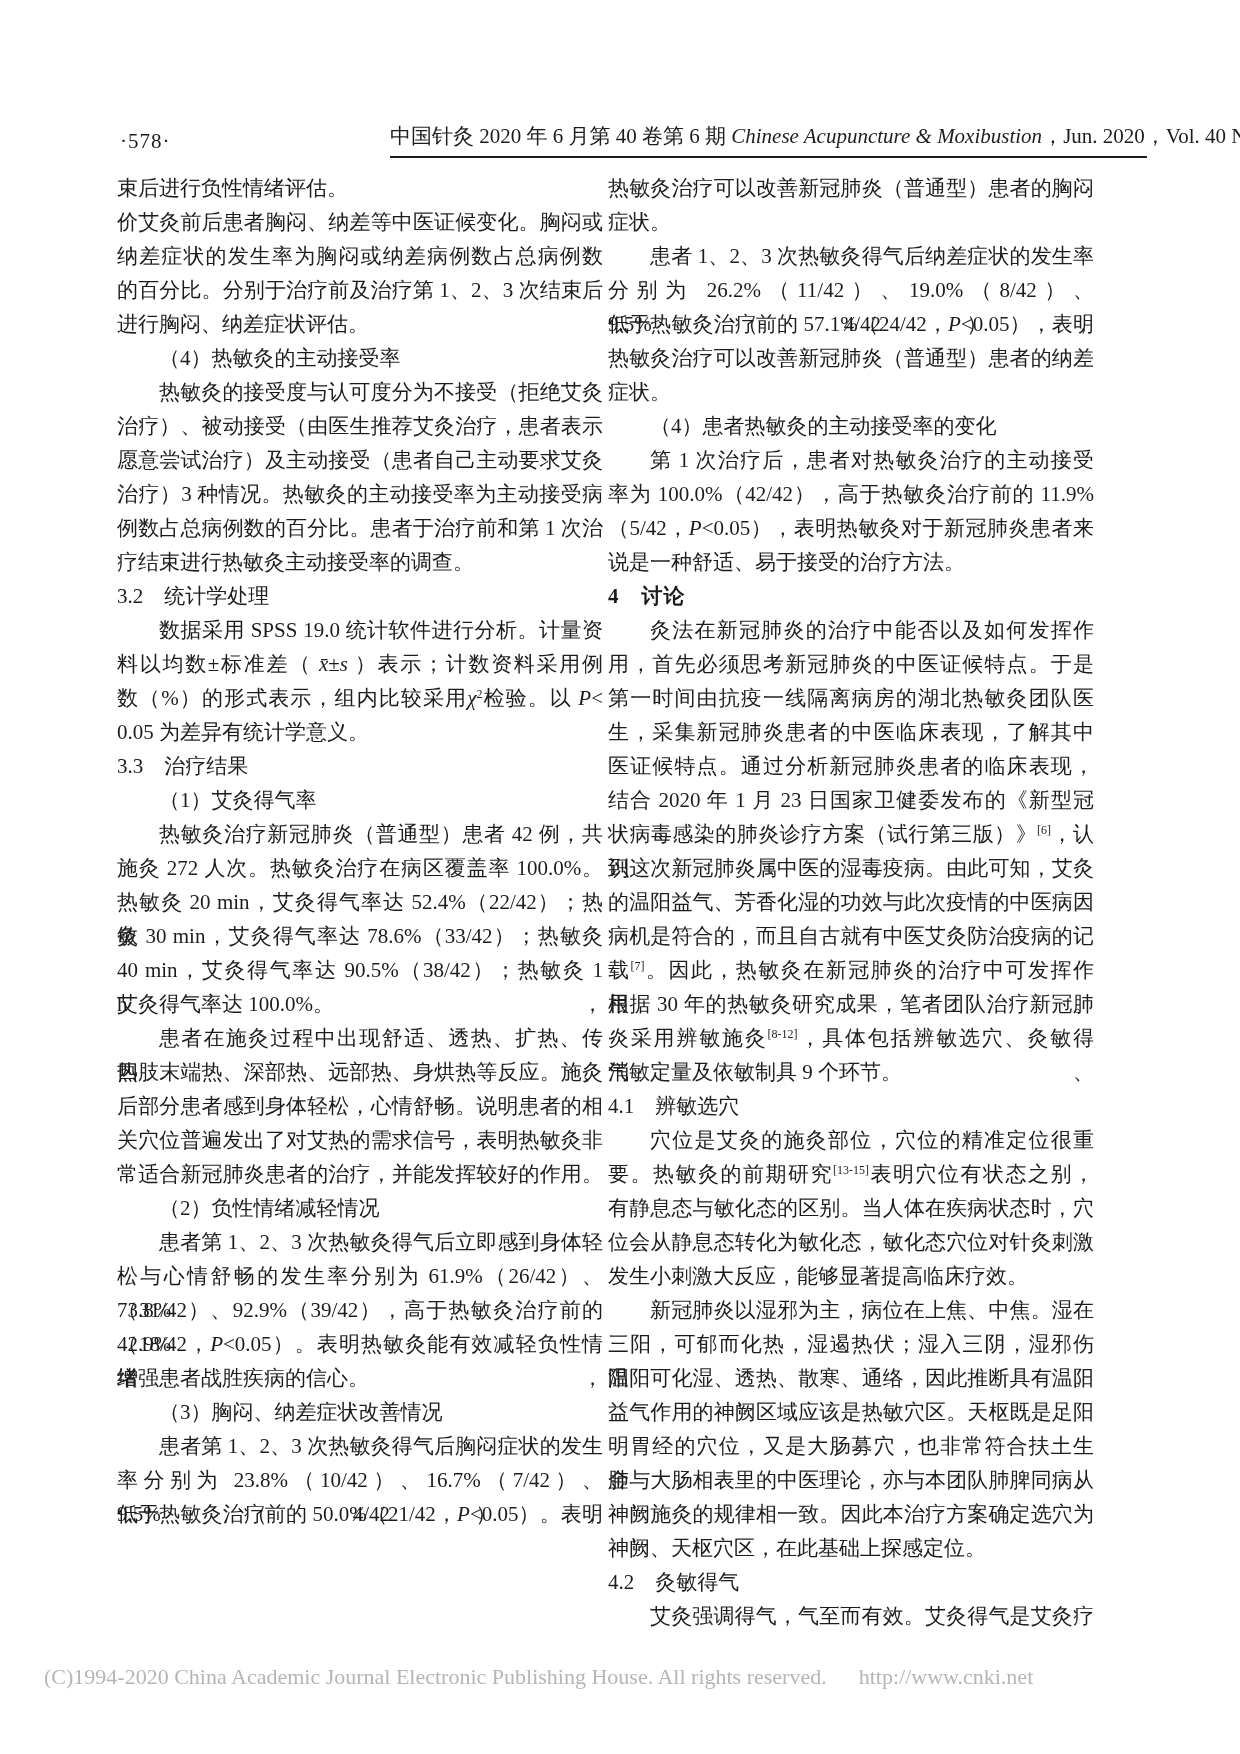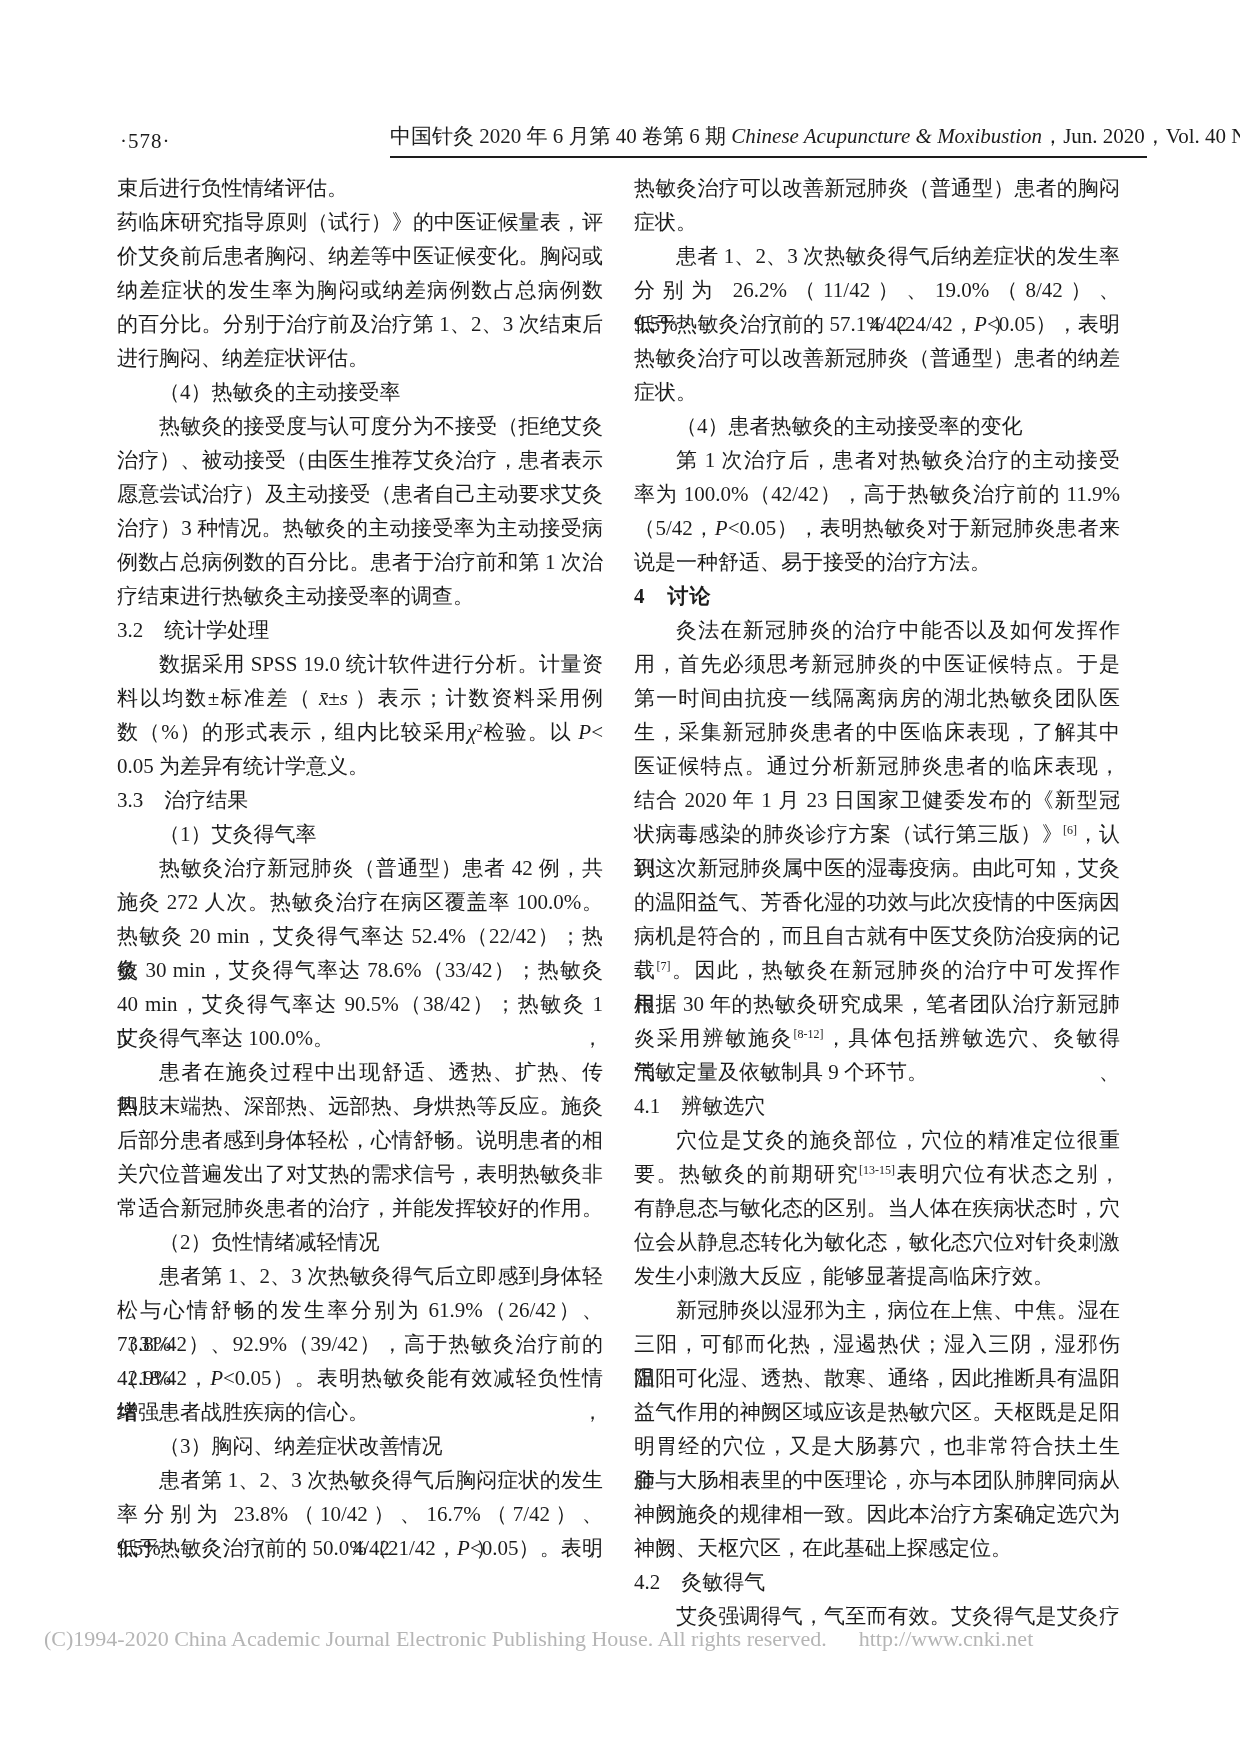--- a/index.html
+++ b/index.html
@@ -25,57 +25,56 @@
     font-size: 21px;
   }
   .cite-en { font-style: italic; }
 
   
   .col {
     position: absolute; top: 171px; width: 486px;
     font-size: 21px;
   }
   .col-left  { left: 117px; }
-  .col-right { left: 634px; }
+  .col-right { left: 608px; }
 
   .line {
     height: 34px; line-height: 34px;
     text-align: left;
     white-space: normal;
     overflow: visible;
   }
   .line.j { text-align: justify; text-align-last: justify; }
   .line.ind { text-indent: 42px; }
   .line.b { font-weight: bold; letter-spacing: 1px; }
 
   .sup { font-size: 12px; vertical-align: 7px; line-height: 0; }
   .italic { font-style: italic; }
 
   
   .footer {
-    position: absolute; left: 44px; top: 1626px;
+    position: absolute; left: 44px; top: 1664px;
     font-size: 22px; color: #b5b5b5;
     white-space: nowrap;
   }
   .footer .url { margin-left: 32px; }
 </style>
 </head>
 <body>
 
 <div class="page">
 
   <div class="page-num">·578·</div>
 
   <div class="citation">
     <span>中国针灸 2020 年 6 月第 40 卷第 6 期 </span><span class="cite-en">Chinese Acupuncture &amp; Moxibustion</span><span>，Jun. 2020，Vol. 40 No. 6</span>
   </div>
 
   <div class="col col-left">
       <div class="line">束后进行负性情绪评估。</div>
-      <div class="line j">药临床研究指导原则（试行）》的中医证候量表，评</div>
       <div class="line j">价艾灸前后患者胸闷、纳差等中医证候变化。胸闷或</div>
       <div class="line j">纳差症状的发生率为胸闷或纳差病例数占总病例数</div>
       <div class="line j">的百分比。分别于治疗前及治疗第 1、2、3 次结束后</div>
       <div class="line">进行胸闷、纳差症状评估。</div>
       <div class="line ind">（4）热敏灸的主动接受率</div>
       <div class="line j ind">热敏灸的接受度与认可度分为不接受（拒绝艾灸</div>
       <div class="line j">治疗）、被动接受（由医生推荐艾灸治疗，患者表示</div>
       <div class="line j">愿意尝试治疗）及主动接受（患者自己主动要求艾灸</div>
       <div class="line j">治疗）3 种情况。热敏灸的主动接受率为主动接受病</div>
       <div class="line j">例数占总病例数的百分比。患者于治疗前和第 1 次治</div>

